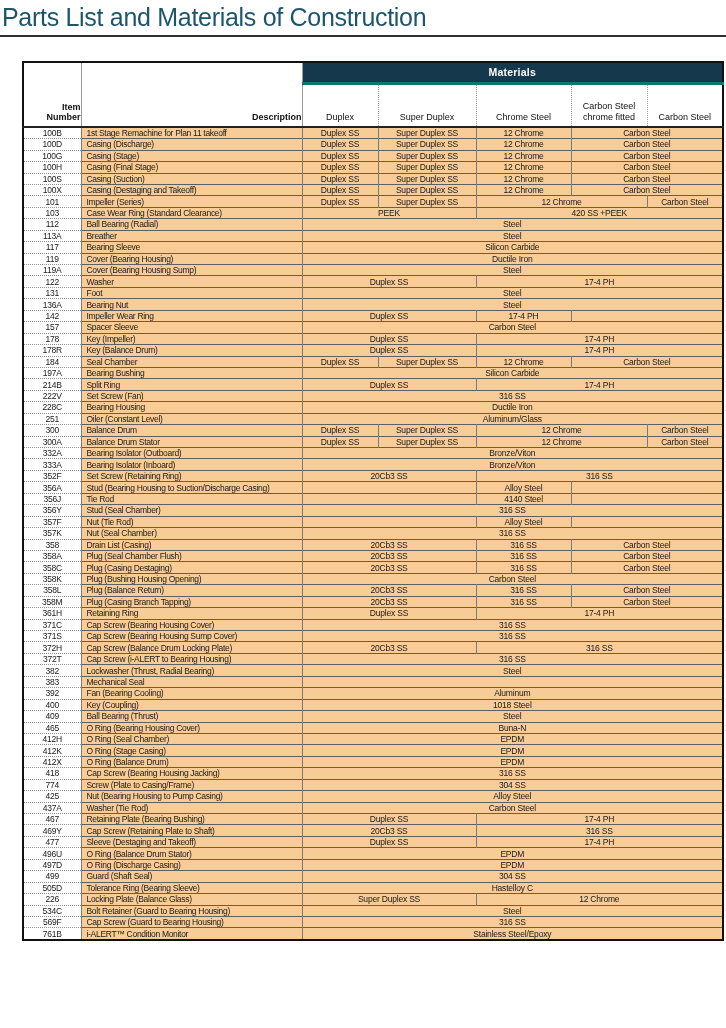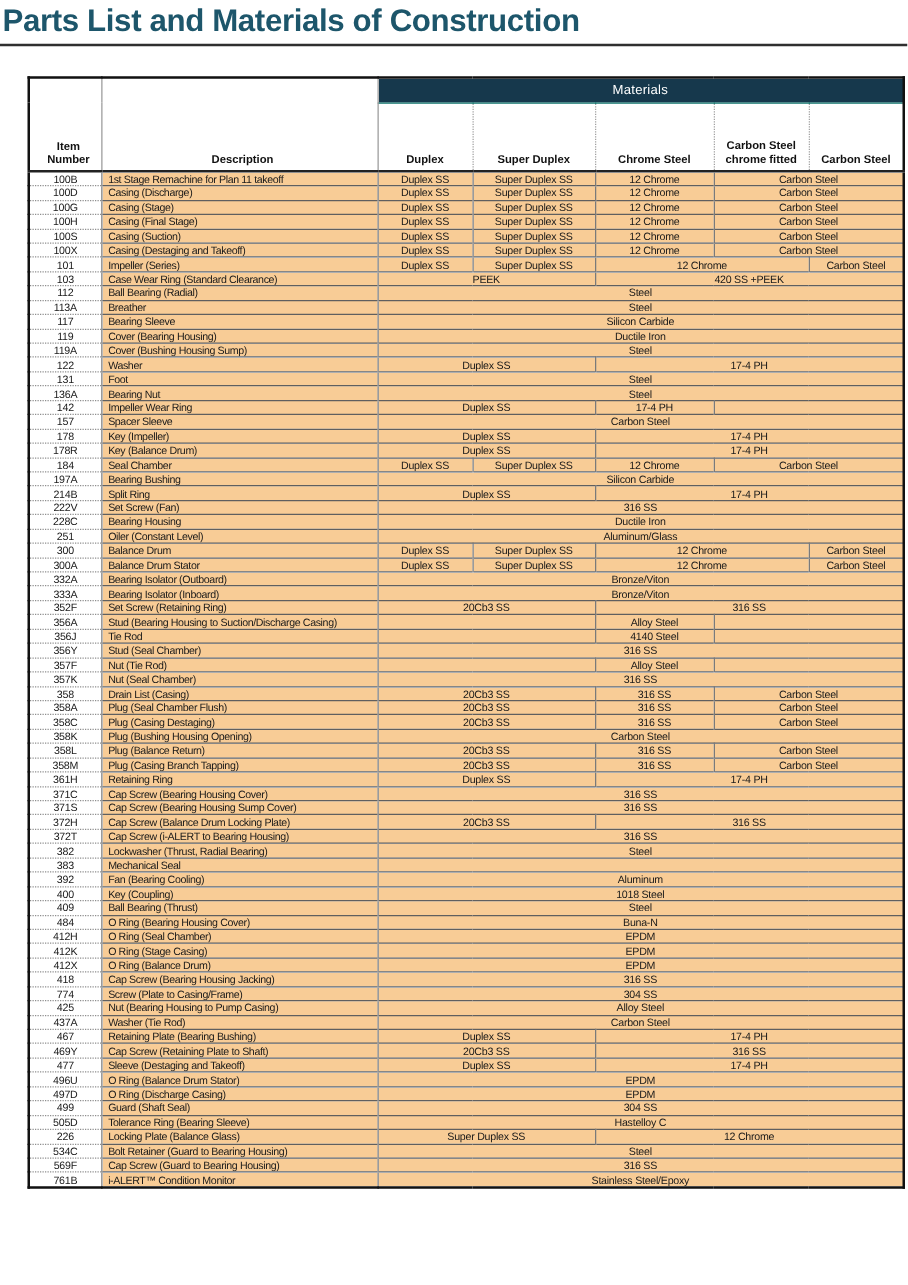--- a/index.html
+++ b/index.html
@@ -7,21 +7,21 @@
     padding: 0;
     width: 726px;
     height: 1028px;
     overflow: hidden;
     background: #ffffff;
     font-family: "Liberation Sans", sans-serif;
   }
   .page-title {
     margin: 3px 0 0 2px;
     font-size: 25px;
-    font-weight: bold;
+    font-weight: normal;
     letter-spacing: -0.3px;
     color: var(--title-color, #1d566b);
     line-height: 1.15;
   }
   .title-rule {
     height: 2px;
     background: var(--rule-color, #2f2f2f);
     margin-top: 3px;
     width: 726px;
   }
@@ -35,49 +35,49 @@
     border: 2px solid #111111;
   }
   th, td {
     overflow: hidden;
     white-space: nowrap;
   }
   
   th.head-item, th.head-desc {
     background: #ffffff;
     vertical-align: bottom;
-    text-align: center;
+    text-align: right;
     font-size: 9px;
     font-weight: bold;
     color: #111;
     padding: 0 0 3px 5px;
     white-space: pre-line;
     border-right: 1px solid #9a9a9a;
     border-bottom: 2px solid #222222;
     line-height: 1.15;
   }
   th.mat-bar {
     background: var(--bar-color, #16384c);
     color: #ffffff;
     font-size: 10.5px;
-    font-weight: normal;
+    font-weight: bold;
     text-align: center;
     height: 17px;
-    border-bottom: 1px solid #0f766e;
+    border-bottom: 3px solid #0f766e;
     letter-spacing: 0.2px;
   }
   th.sub-th {
     background: #ffffff;
     vertical-align: bottom;
     text-align: center;
     font-size: 9px;
-    font-weight: bold;
+    font-weight: normal;
     color: #111;
     height: 38px;
-    padding: 12px 2px 3px 2px;
+    padding: 0 2px 3px 2px;
     border-right: 1px dotted #a0a0a0;
     border-bottom: 2px solid #222222;
     white-space: normal;
     line-height: 1.2;
   }
   th.sub-th:last-child { border-right: none; }
   
   tbody td {
     height: 10.45px;
     font-size: 8.5px;
@@ -216,21 +216,21 @@
           <td class="c-desc">Bearing Sleeve</td>
           <td class="c-mat" colspan="5">Silicon Carbide</td>
         </tr>
         <tr>
           <td class="c-item">119</td>
           <td class="c-desc">Cover (Bearing Housing)</td>
           <td class="c-mat" colspan="5">Ductile Iron</td>
         </tr>
         <tr>
           <td class="c-item">119A</td>
-          <td class="c-desc">Cover (Bushing Housing Sump)</td>
+          <td class="c-desc">Cover (Bearing Housing Sump)</td>
           <td class="c-mat" colspan="5">Steel</td>
         </tr>
         <tr>
           <td class="c-item">122</td>
           <td class="c-desc">Washer</td>
           <td class="c-mat" colspan="2">Duplex SS</td>
           <td class="c-mat" colspan="3">17-4 PH</td>
         </tr>
         <tr>
           <td class="c-item">131</td>
@@ -449,21 +449,21 @@
           <td class="c-item">400</td>
           <td class="c-desc">Key (Coupling)</td>
           <td class="c-mat" colspan="5">1018 Steel</td>
         </tr>
         <tr>
           <td class="c-item">409</td>
           <td class="c-desc">Ball Bearing (Thrust)</td>
           <td class="c-mat" colspan="5">Steel</td>
         </tr>
         <tr>
-          <td class="c-item">484</td>
+          <td class="c-item">465</td>
           <td class="c-desc">O Ring (Bearing Housing Cover)</td>
           <td class="c-mat" colspan="5">Buna-N</td>
         </tr>
         <tr>
           <td class="c-item">412H</td>
           <td class="c-desc">O Ring (Seal Chamber)</td>
           <td class="c-mat" colspan="5">EPDM</td>
         </tr>
         <tr>
           <td class="c-item">412K</td>

